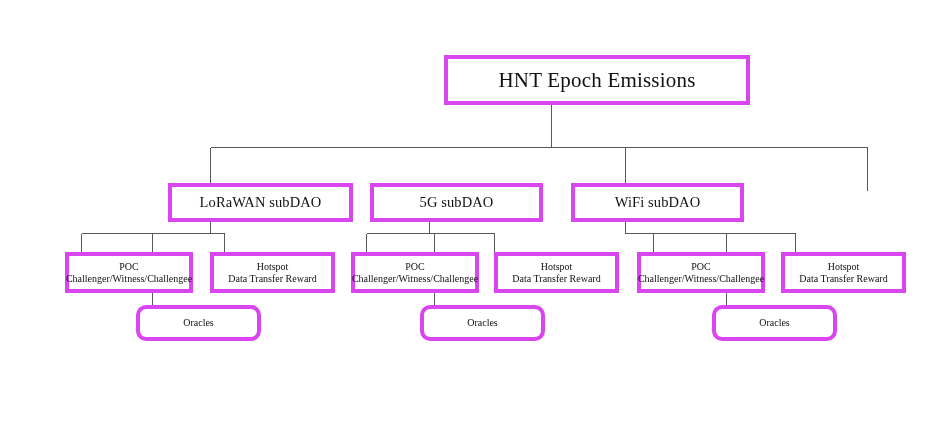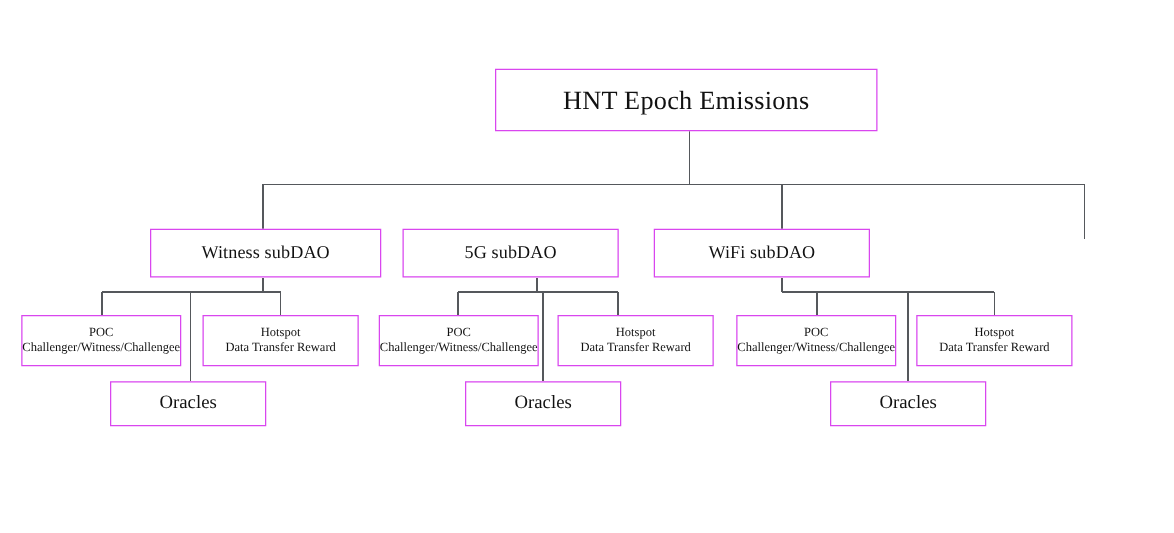--- a/index.html
+++ b/index.html
@@ -20,38 +20,39 @@
     left: 0;
     top: 0;
     width: 939px;
     height: 426px;
     pointer-events: none;
   }
   .node {
     position: absolute;
     box-sizing: border-box;
     background: #ffffff;
-    border: 1px solid #d946ef;
+    border: 4px solid #d946ef;
     display: flex;
     flex-direction: column;
     align-items: center;
     justify-content: center;
     text-align: center;
     color: #111111;
     line-height: 1.18;
+    margin-left: 48px;
   }
   .node .line {
     display: block;
     white-space: nowrap;
   }
   .root-node { font-size: 21px; letter-spacing: .2px; }
   .subdao-node { font-size: 14.5px; letter-spacing: .1px; }
   .hst-node { font-size: 16px; letter-spacing: .3px; }
   .leaf-node { font-size: 10px; letter-spacing: 0; }
-  .oracle-node { font-size: 15px; }
+  .oracle-node { font-size: 10px; border-radius: 10px; }
 </style>
 </head>
 <body>
 
 <div id="canvas">
 
   <svg id="wires" viewBox="0 0 939 426" xmlns="http://www.w3.org/2000/svg">
     <g fill="none" stroke="#55585c" stroke-width="1.3" shape-rendering="crispEdges">
 
       <path d="M 551.5 105 L 551.5 147.5"></path>
@@ -84,21 +85,21 @@
       <path d="M 726.5 233.5 L 726.5 305"></path>
 
     </g>
   </svg>
 
   <div class="node root-node" style="left:396px; top:55px; width:306px; height:50px;">
     <span class="line">HNT Epoch Emissions</span>
   </div>
 
   <div class="node subdao-node" style="left:120px; top:183px; width:185px; height:39px;">
-    <span class="line">Witness subDAO</span>
+    <span class="line">LoRaWAN subDAO</span>
   </div>
 
   <div class="node subdao-node" style="left:322px; top:183px; width:173px; height:39px;">
     <span class="line">5G subDAO</span>
   </div>
 
   <div class="node subdao-node" style="left:523px; top:183px; width:173px; height:39px;">
     <span class="line">WiFi subDAO</span>
   </div>
 

